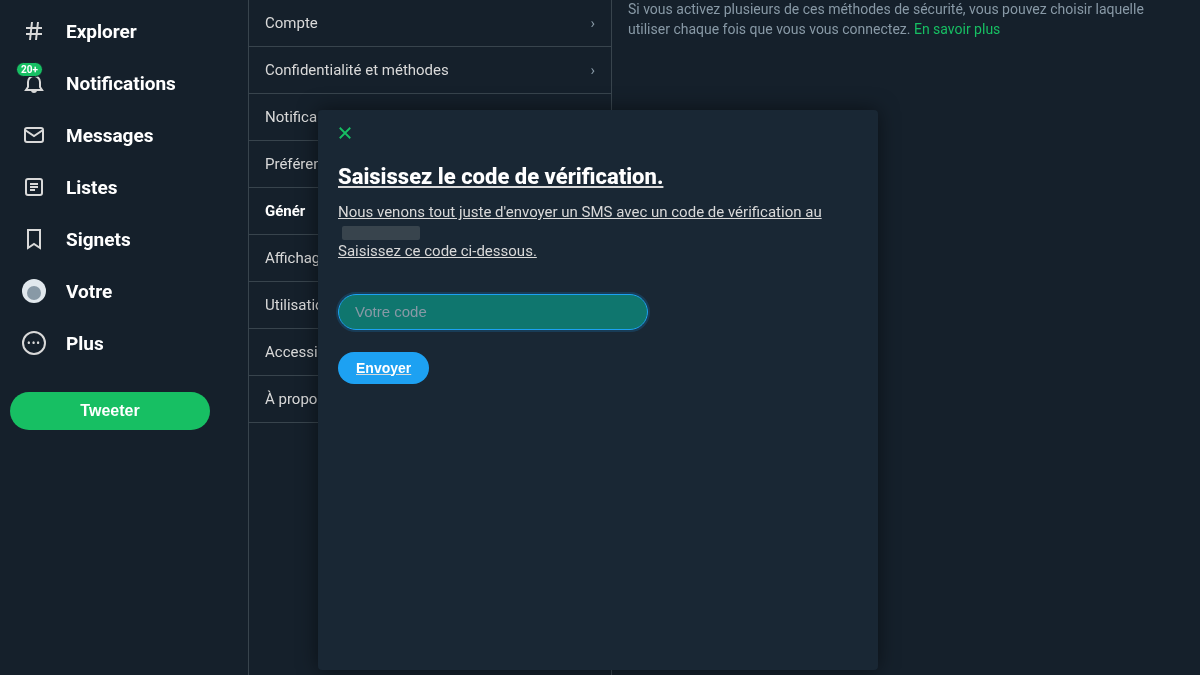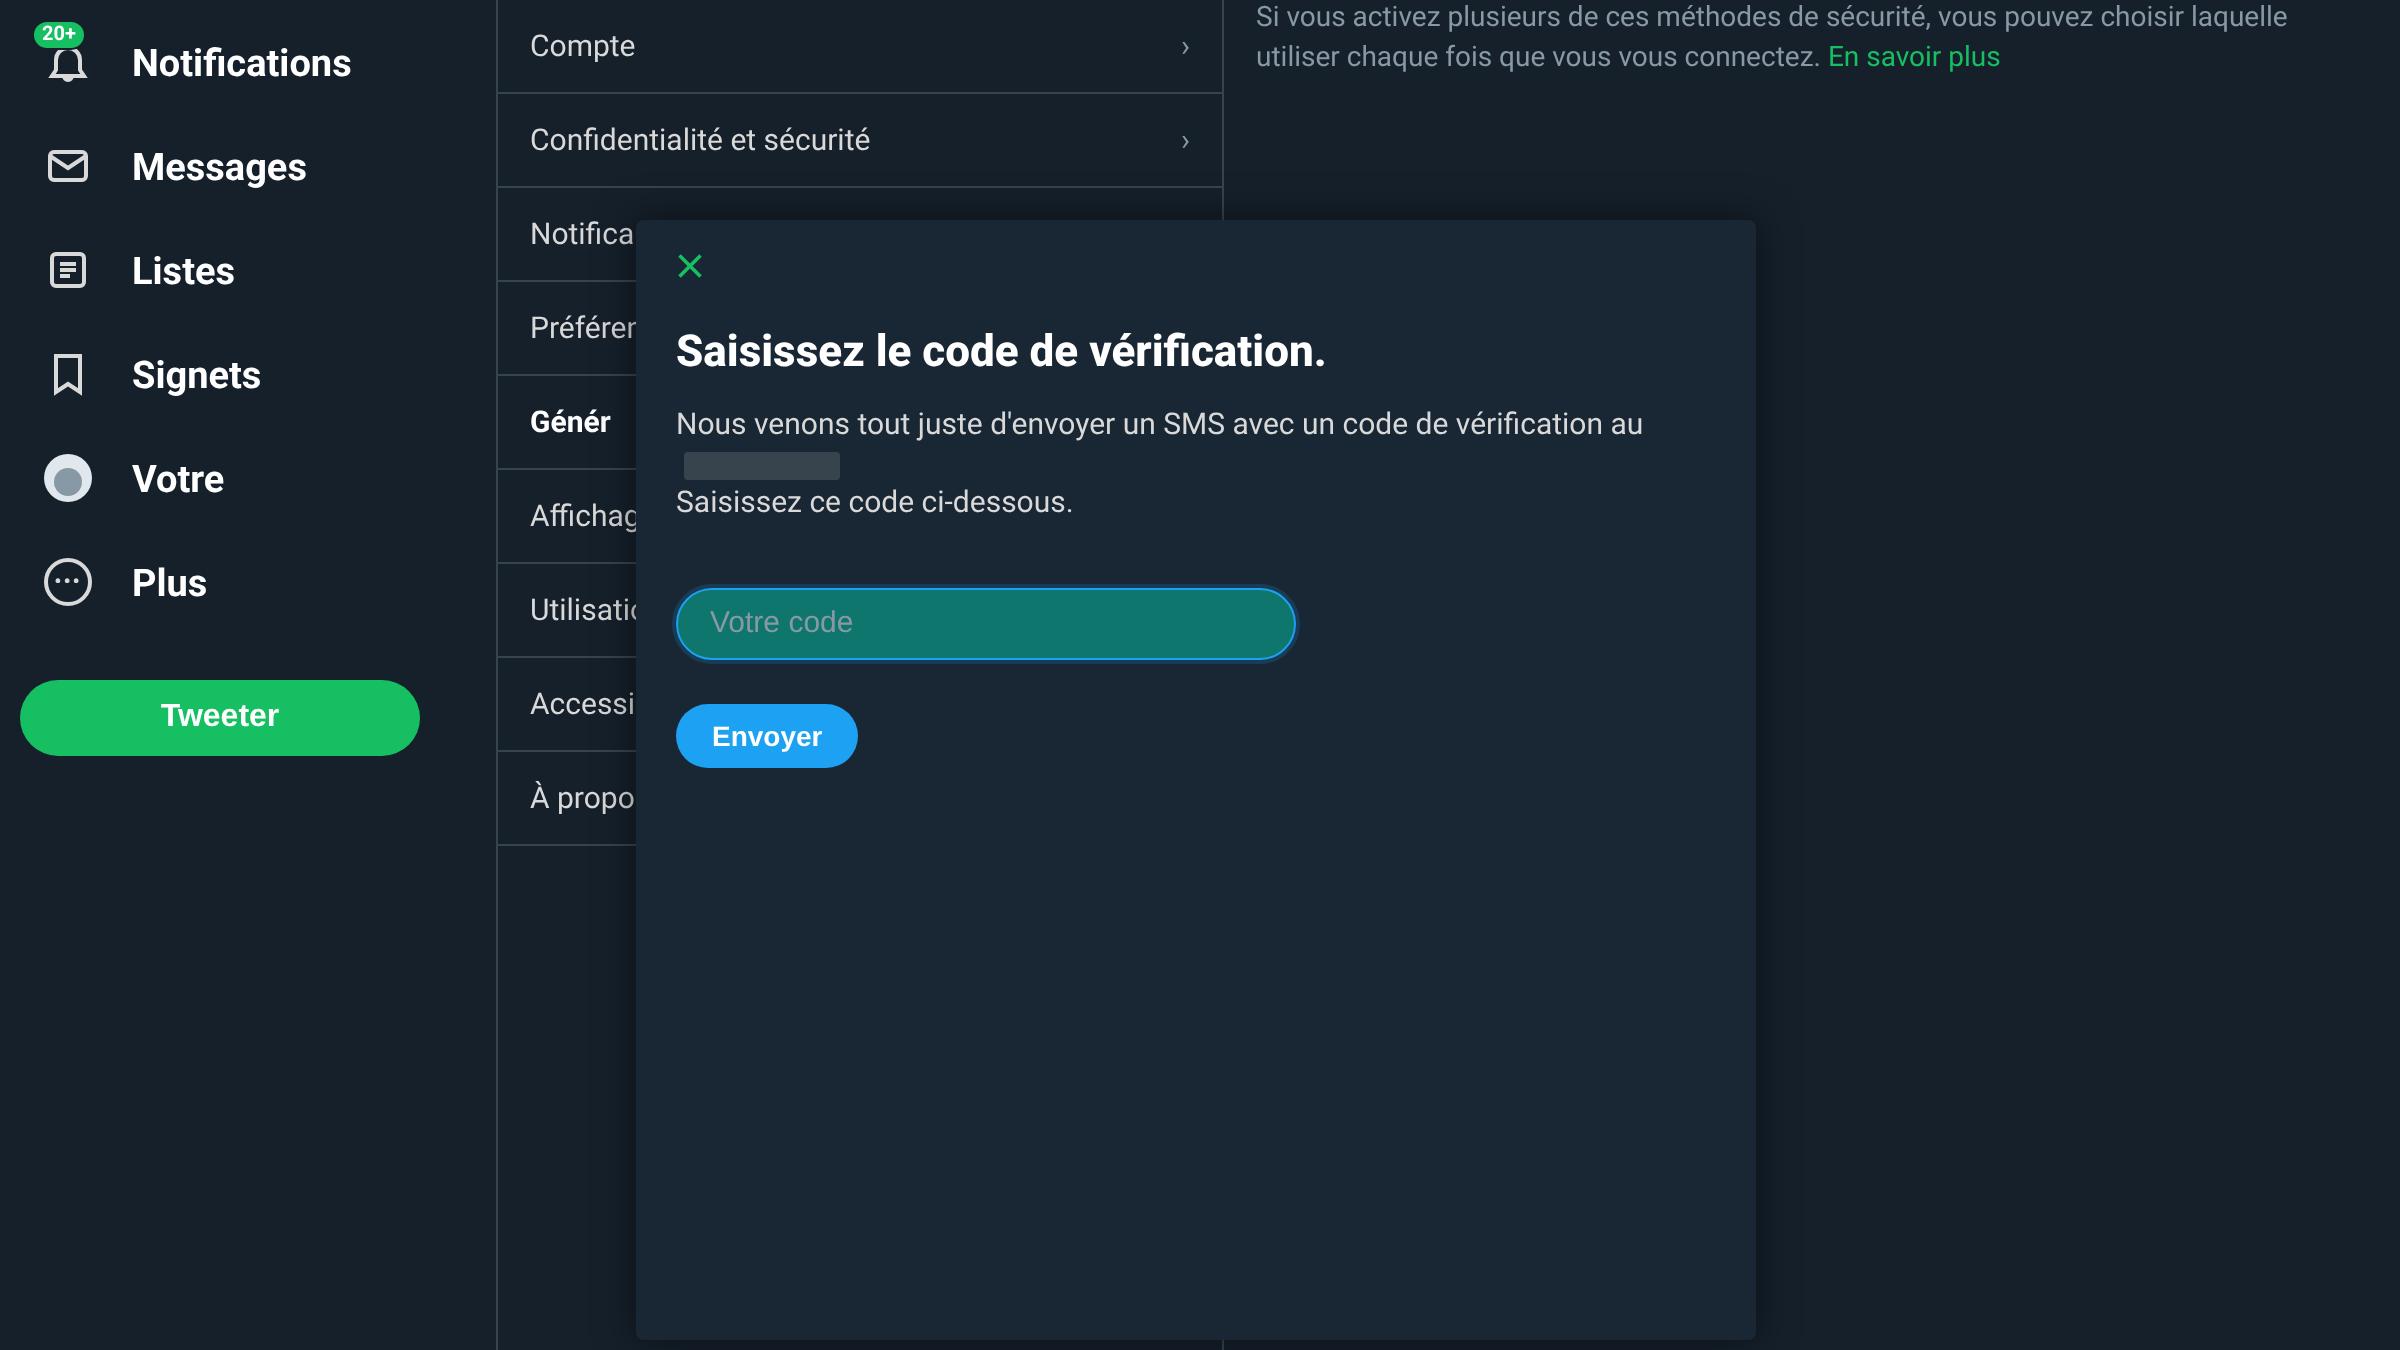--- a/index.html
+++ b/index.html
@@ -100,21 +100,21 @@
     display:flex; flex-direction:column;
   }
   .modal-header {
     padding: 14px 16px;
   }
   .close-btn {
     width:22px; height:22px; cursor:pointer;
     display:flex;align-items:center;justify-content:center;
   }
   .close-btn svg { stroke:#17bf63; stroke-width:2.4; width:18px;height:18px; }
-  .modal-body { padding: 4px 20px 20px 20px; }
+  .modal-body { padding: 4px 20px 20px 20px; text-decoration: underline; }
   .modal-title { font-size:22px; font-weight:800; color:#fff; margin-bottom:14px; }
   .modal-desc { font-size:15px; color:#d9d9d9; line-height:1.3; margin-bottom:0; position:relative;}
   .modal-desc .mask {
     display:inline-block; width:78px; height:14px; background:#38444d; vertical-align:middle; margin-left:4px; border-radius:2px;
   }
   .code-input {
     width:310px; height:36px;
     background:#0f766e;
     border:1.5px solid #1da1f2;
     border-radius:999px;
@@ -146,20 +146,28 @@
   }
 </style>
 </head>
 <body>
 
 <div class="layout">
   <nav class="sidebar">
     <div class="nav-item">
       <span class="nav-icon">
         <svg viewBox="0 0 24 24">
+            <path d="M4 9h16M4 15h16M10 3l-2 18M16 3l-2 18"></path>
+          </svg>
+      </span>
+      <span>Explorer</span>
+    </div>
+    <div class="nav-item">
+      <span class="nav-icon">
+        <svg viewBox="0 0 24 24">
             <path d="M18 16v-5a6 6 0 10-12 0v5l-2 3h16zM10 19a2 2 0 004 0"></path>
           </svg>
         <span class="badge">20+</span>
       </span>
       <span>Notifications</span>
     </div>
     <div class="nav-item">
       <span class="nav-icon">
         <svg viewBox="0 0 24 24">
             <rect x="3" y="5" width="18" height="14" rx="2"></rect>
@@ -199,21 +207,21 @@
     </div>
     <button class="tweet-btn">Tweeter</button>
   </nav>
 
   <div class="settings-col">
     <div class="settings-item">
       <span>Compte</span>
       <span class="chevron">›</span>
     </div>
     <div class="settings-item">
-      <span>Confidentialité et sécurité</span>
+      <span>Confidentialité et méthodes</span>
       <span class="chevron">›</span>
     </div>
     <div class="settings-item">
       <span>Notifica</span>
     </div>
     <div class="settings-item">
       <span>Préféren</span>
     </div>
     <div class="settings-item active">
       <span>Génér</span>

